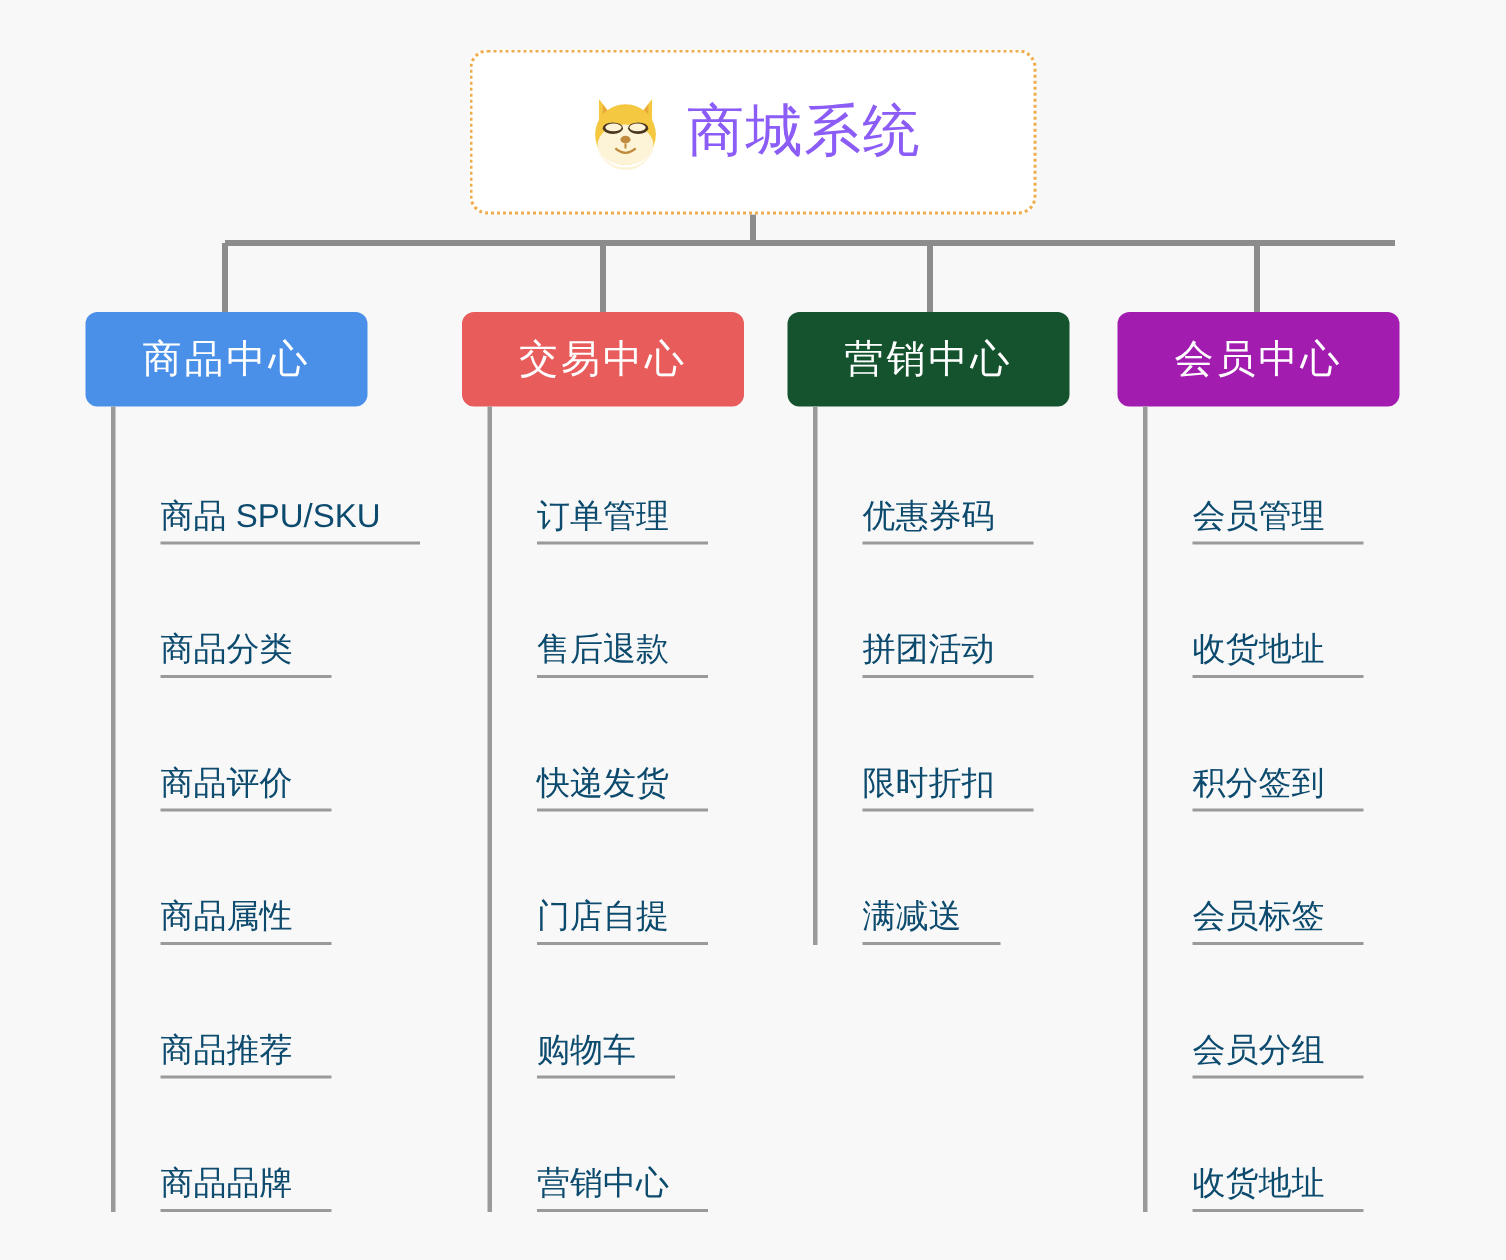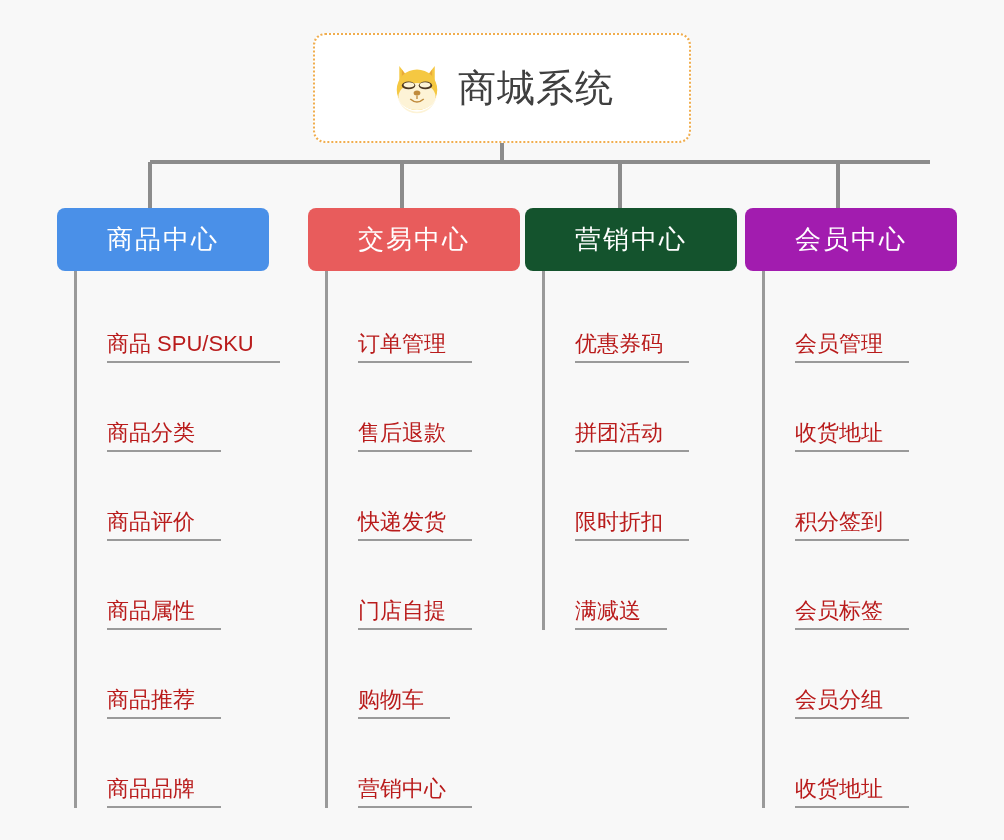--- a/index.html
+++ b/index.html
@@ -52,32 +52,32 @@
   }
   .root-logo {
     width: 54px;
     height: 54px;
     flex: 0 0 auto;
     display: block;
   }
   .root-title {
     font-size: 38px;
     line-height: 1;
-    color: #404040;
+    color: #8b5cf6;
     letter-spacing: 1px;
     white-space: nowrap;
   }
 
   
   .branch {
     position: absolute;
     top: 208px;
   }
   .branch-head {
-    width: 212px;
+    width: 188px;
     height: 63px;
     box-sizing: border-box;
     border-radius: 8px;
     display: flex;
     align-items: center;
     justify-content: center;
     color: #ffffff;
     font-size: 26px;
     letter-spacing: 2px;
     white-space: nowrap;
@@ -104,21 +104,21 @@
     height: 89px;
     box-sizing: border-box;
     display: flex;
     align-items: flex-end;
     padding-left: 30px;
   }
   .leaf-label {
     display: inline-block;
     font-size: 22px;
     line-height: 1.15;
-    color: #b91c1c;
+    color: #0c4a6e;
     white-space: nowrap;
     padding: 0 26px 5px 0;
     border-bottom: 2px solid #9a9a9a;
   }
 </style>
 </head>
 <body>
 
 <div class="mindmap">
 

